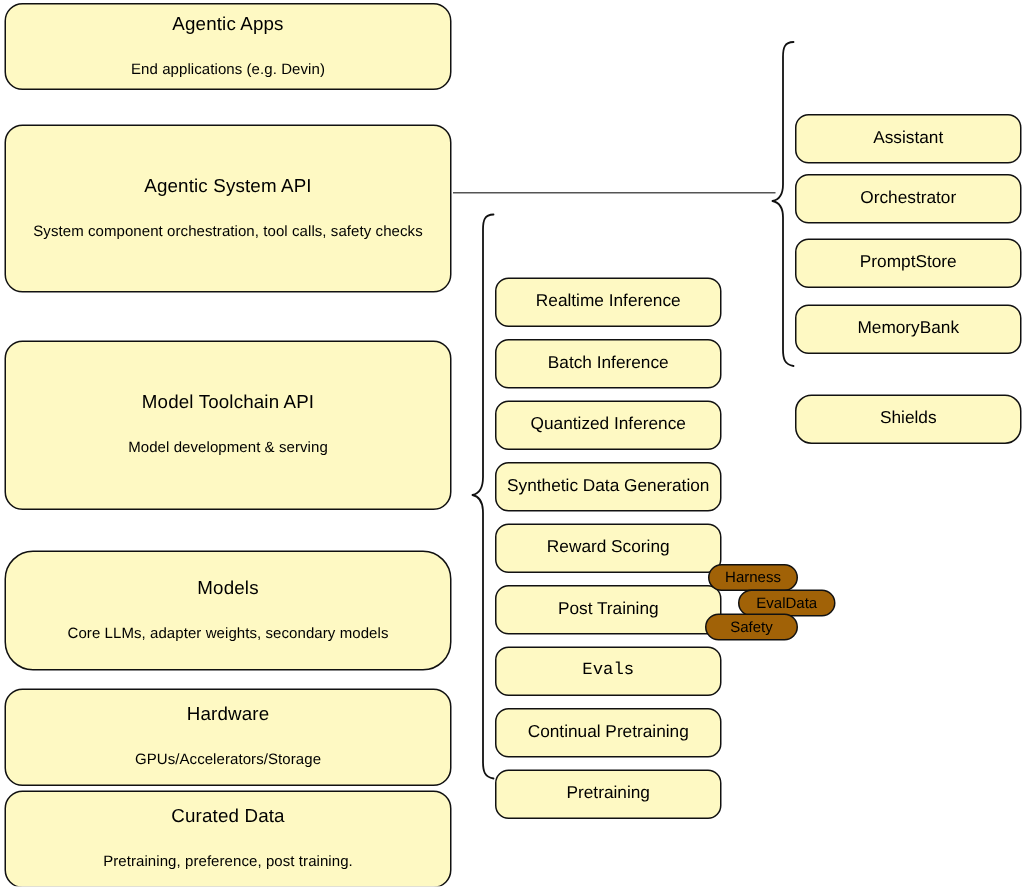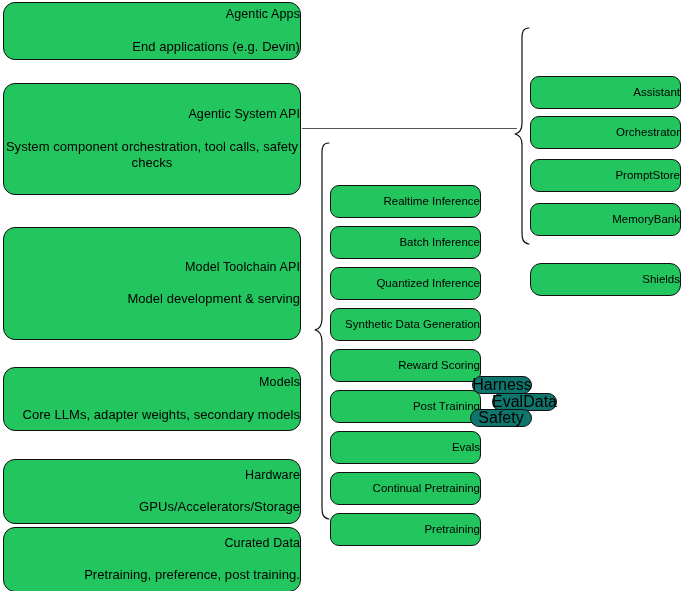--- a/index.html
+++ b/index.html
@@ -19,36 +19,36 @@
     overflow: hidden;
     background: #ffffff;
   }
 
   
   .box {
     position: absolute;
     box-sizing: border-box;
     border: 1.2px solid #111111;
     border-radius: 12px;
-    background: #22c55e;
+    background: #fef9c3;
     display: flex;
     flex-direction: column;
-    align-items: flex-end;
+    align-items: center;
     justify-content: center;
     text-align: center;
     line-height: 1.25;
     gap: 12px;
   }
   .box .title {
     font-size: 12.5px;
     color: #000000;
     letter-spacing: 0.1px;
   }
   .box .subtitle {
-    font-size: 13px;
+    font-size: 10px;
     color: #000000;
     margin-top: 4px;
     letter-spacing: 0.05px;
   }
 
   
   .layer-box { left: 3px; width: 298px; }
 
   
   .item-box {
@@ -60,25 +60,25 @@
   }
   .mid-box { left: 330px; width: 151px; }
   .right-box { left: 530px; width: 151px; }
 
   
   .pill {
     position: absolute;
     box-sizing: border-box;
     border: 1.2px solid #111111;
     border-radius: 999px;
-    background: #0f766e;
+    background: #a16207;
     display: flex;
     align-items: center;
     justify-content: center;
-    font-size: 16px;
+    font-size: 10px;
     height: 18px;
     z-index: 7;
   }
 
   
   .connector {
     position: absolute;
     background: #555555;
     height: 1.2px;
     z-index: 1;
@@ -111,21 +111,21 @@
   <div class="box layer-box" style="top:83px; height:112px;">
     <div class="title">Agentic System API</div>
     <div class="subtitle">System component orchestration, tool calls, safety checks</div>
   </div>
 
   <div class="box layer-box" style="top:227px; height:113px;">
     <div class="title">Model Toolchain API</div>
     <div class="subtitle">Model development &amp; serving</div>
   </div>
 
-  <div class="box layer-box" style="top:367px; height:64px;">
+  <div class="box layer-box" style="top:367px; height:80px;border-radius:19px;">
     <div class="title">Models</div>
     <div class="subtitle">Core LLMs, adapter weights, secondary models</div>
   </div>
 
   <div class="box layer-box" style="top:447px; height:65px;margin-top:12px;">
     <div class="title">Hardware</div>
     <div class="subtitle">GPUs/Accelerators/Storage</div>
   </div>
 
   <div class="box layer-box" style="top:527px; height:65px;">
@@ -158,21 +158,21 @@
   </div>
   <div class="box item-box mid-box" style="top:266px;">
     <span>Synthetic Data Generation</span>
   </div>
   <div class="box item-box mid-box" style="top:307px;">
     <span>Reward Scoring</span>
   </div>
   <div class="box item-box mid-box" style="top:348px;">
     <span>Post Training</span>
   </div>
-  <div class="box item-box mid-box" style="top:389px;">
+  <div class="box item-box mid-box" style="top:389px;font-family:Liberation Mono, monospace;">
     <span>Evals</span>
   </div>
   <div class="box item-box mid-box" style="top:430px;">
     <span>Continual Pretraining</span>
   </div>
   <div class="box item-box mid-box" style="top:471px;">
     <span>Pretraining</span>
   </div>
 
   <div class="pill" style="left:472px; top:376px; width:60px;">

